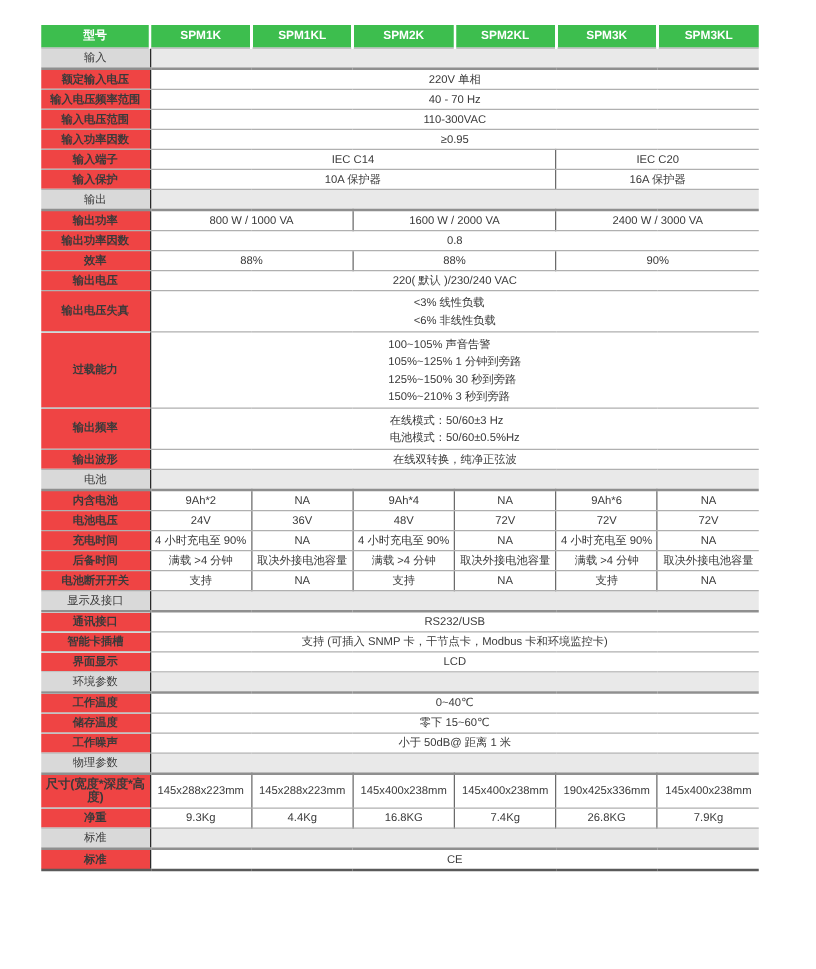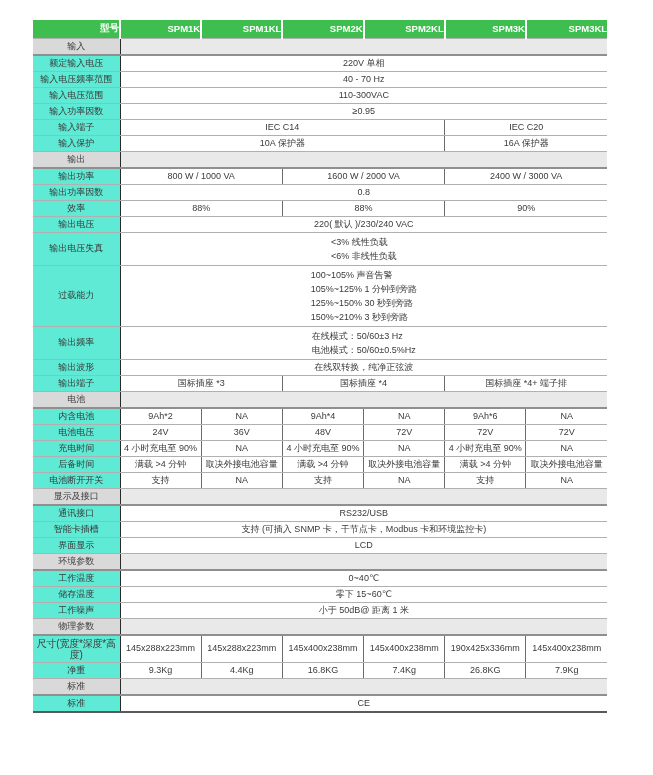--- a/index.html
+++ b/index.html
@@ -20,40 +20,41 @@
   col.c-label { width: 87px; }
   col.c-data  { width: 81.2px; }
 
   
   th {
     background: #3dbe4e;
     color: #ffffff;
     font-weight: bold;
     font-size: 9.5px;
     height: 18px;
-    text-align: right;
+    text-align: center;
     vertical-align: middle;
     border-left: 2px solid #ffffff;
     border-bottom: 1px solid #b0b0b0;
     overflow: hidden;
   }
   th:first-child { border-left: none; }
 
   td {
     height: 16px;
     text-align: center;
     vertical-align: middle;
     border-bottom: 1px solid #b0b0b0;
     padding: 2px 2px;
     line-height: 11px;
     overflow: hidden;
   }
   td.label {
     border-right: 1.5px solid #2a2a2a;
-    background: #5eead4;
+    background: #ef4444;
+    font-weight: bold;
   }
   td.label.small { font-size: 10px; letter-spacing: -0.2px; }
   td.cell { border-right: 1px solid #6b6b6b; }
   td.cell.last { border-right: none; }
   td.cell .inner {
     display: inline-block;
     text-align: left;
     white-space: pre-line;
     line-height: 14px;
   }
@@ -163,26 +164,20 @@
         </tr>
         <tr>
           <td class="label">输出频率</td>
           <td class="cell last" colspan="6"><span class="inner">在线模式：50/60±3 Hz
 电池模式：50/60±0.5%Hz</span></td>
         </tr>
         <tr>
           <td class="label">输出波形</td>
           <td class="cell last single" colspan="6"><span class="inner">在线双转换，纯净正弦波</span></td>
         </tr>
-        <tr>
-          <td class="label">输出端子</td>
-          <td class="cell single" colspan="2"><span class="inner">国标插座 *3</span></td>
-          <td class="cell single" colspan="2"><span class="inner">国标插座 *4</span></td>
-          <td class="cell last single" colspan="2"><span class="inner">国标插座 *4+ 端子排</span></td>
-        </tr>
         <tr class="section">
           <td class="sec-label">电池</td>
           <td class="sec-rest" colspan="6"></td>
         </tr>
         <tr>
           <td class="label">内含电池</td>
           <td class="cell single" colspan="1"><span class="inner">9Ah*2</span></td>
           <td class="cell single" colspan="1"><span class="inner">NA</span></td>
           <td class="cell single" colspan="1"><span class="inner">9Ah*4</span></td>
           <td class="cell single" colspan="1"><span class="inner">NA</span></td>

